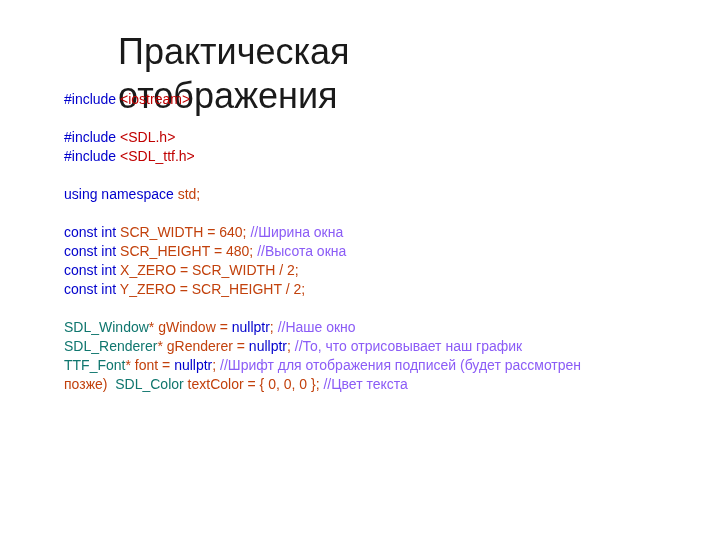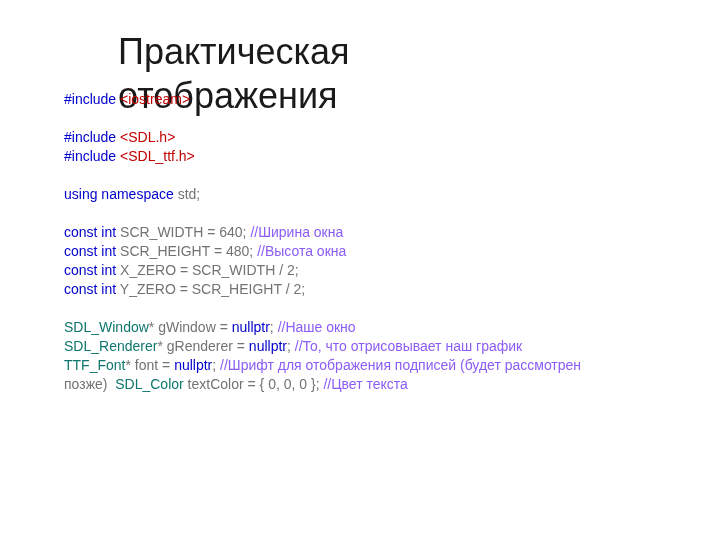--- a/index.html
+++ b/index.html
@@ -32,21 +32,21 @@
     top: 90px;
     font-family: Liberation Sans, sans-serif;
     font-size: 14px;
     line-height: 19px;
     color: #000000;
     white-space: pre;
   }
   .code .kw   { color: #0000cc; }   
   .code .hdr  { color: #c00000; }   
   .code .type { color: #0f766e; }   
-  .code .id   { color: #737373; }   
+  .code .id   { color: #c2410c; }   
   .code .cmt  { color: #8b5cf6; }   
 </style>
 </head>
 <body>
 
 <div class="page">
   <div class="title">Практическая
 отображения</div>
   <div class="code" id="code-host"><div><span class="kw">#include </span><span class="hdr">&lt;iostream&gt;</span></div><div>&nbsp;</div><div><span class="kw">#include </span><span class="hdr">&lt;SDL.h&gt;</span></div><div><span class="kw">#include </span><span class="hdr">&lt;SDL_ttf.h&gt;</span></div><div>&nbsp;</div><div><span class="kw">using </span><span class="kw">namespace </span><span class="id">std;</span></div><div>&nbsp;</div><div><span class="kw">const </span><span class="kw">int </span><span class="id">SCR_WIDTH = 640; </span><span class="cmt">//Ширина окна</span></div><div><span class="kw">const </span><span class="kw">int </span><span class="id">SCR_HEIGHT = 480; </span><span class="cmt">//Высота окна</span></div><div><span class="kw">const </span><span class="kw">int </span><span class="id">X_ZERO = SCR_WIDTH / 2;</span></div><div><span class="kw">const </span><span class="kw">int </span><span class="id">Y_ZERO = SCR_HEIGHT / 2;</span></div><div>&nbsp;</div><div><span class="type">SDL_Window</span><span class="id">* gWindow = </span><span class="kw">nullptr</span><span class="id">; </span><span class="cmt">//Наше окно</span></div><div><span class="type">SDL_Renderer</span><span class="id">* gRenderer = </span><span class="kw">nullptr</span><span class="id">; </span><span class="cmt">//То, что отрисовывает наш график</span></div><div><span class="type">TTF_Font</span><span class="id">* font = </span><span class="kw">nullptr</span><span class="id">; </span><span class="cmt">//Шрифт для отображения подписей (будет рассмотрен</span></div><div><span class="id">позже)  </span><span class="type">SDL_Color</span><span class="id"> textColor = { 0, 0, 0 }; </span><span class="cmt">//Цвет текста</span></div></div>
 </div>

